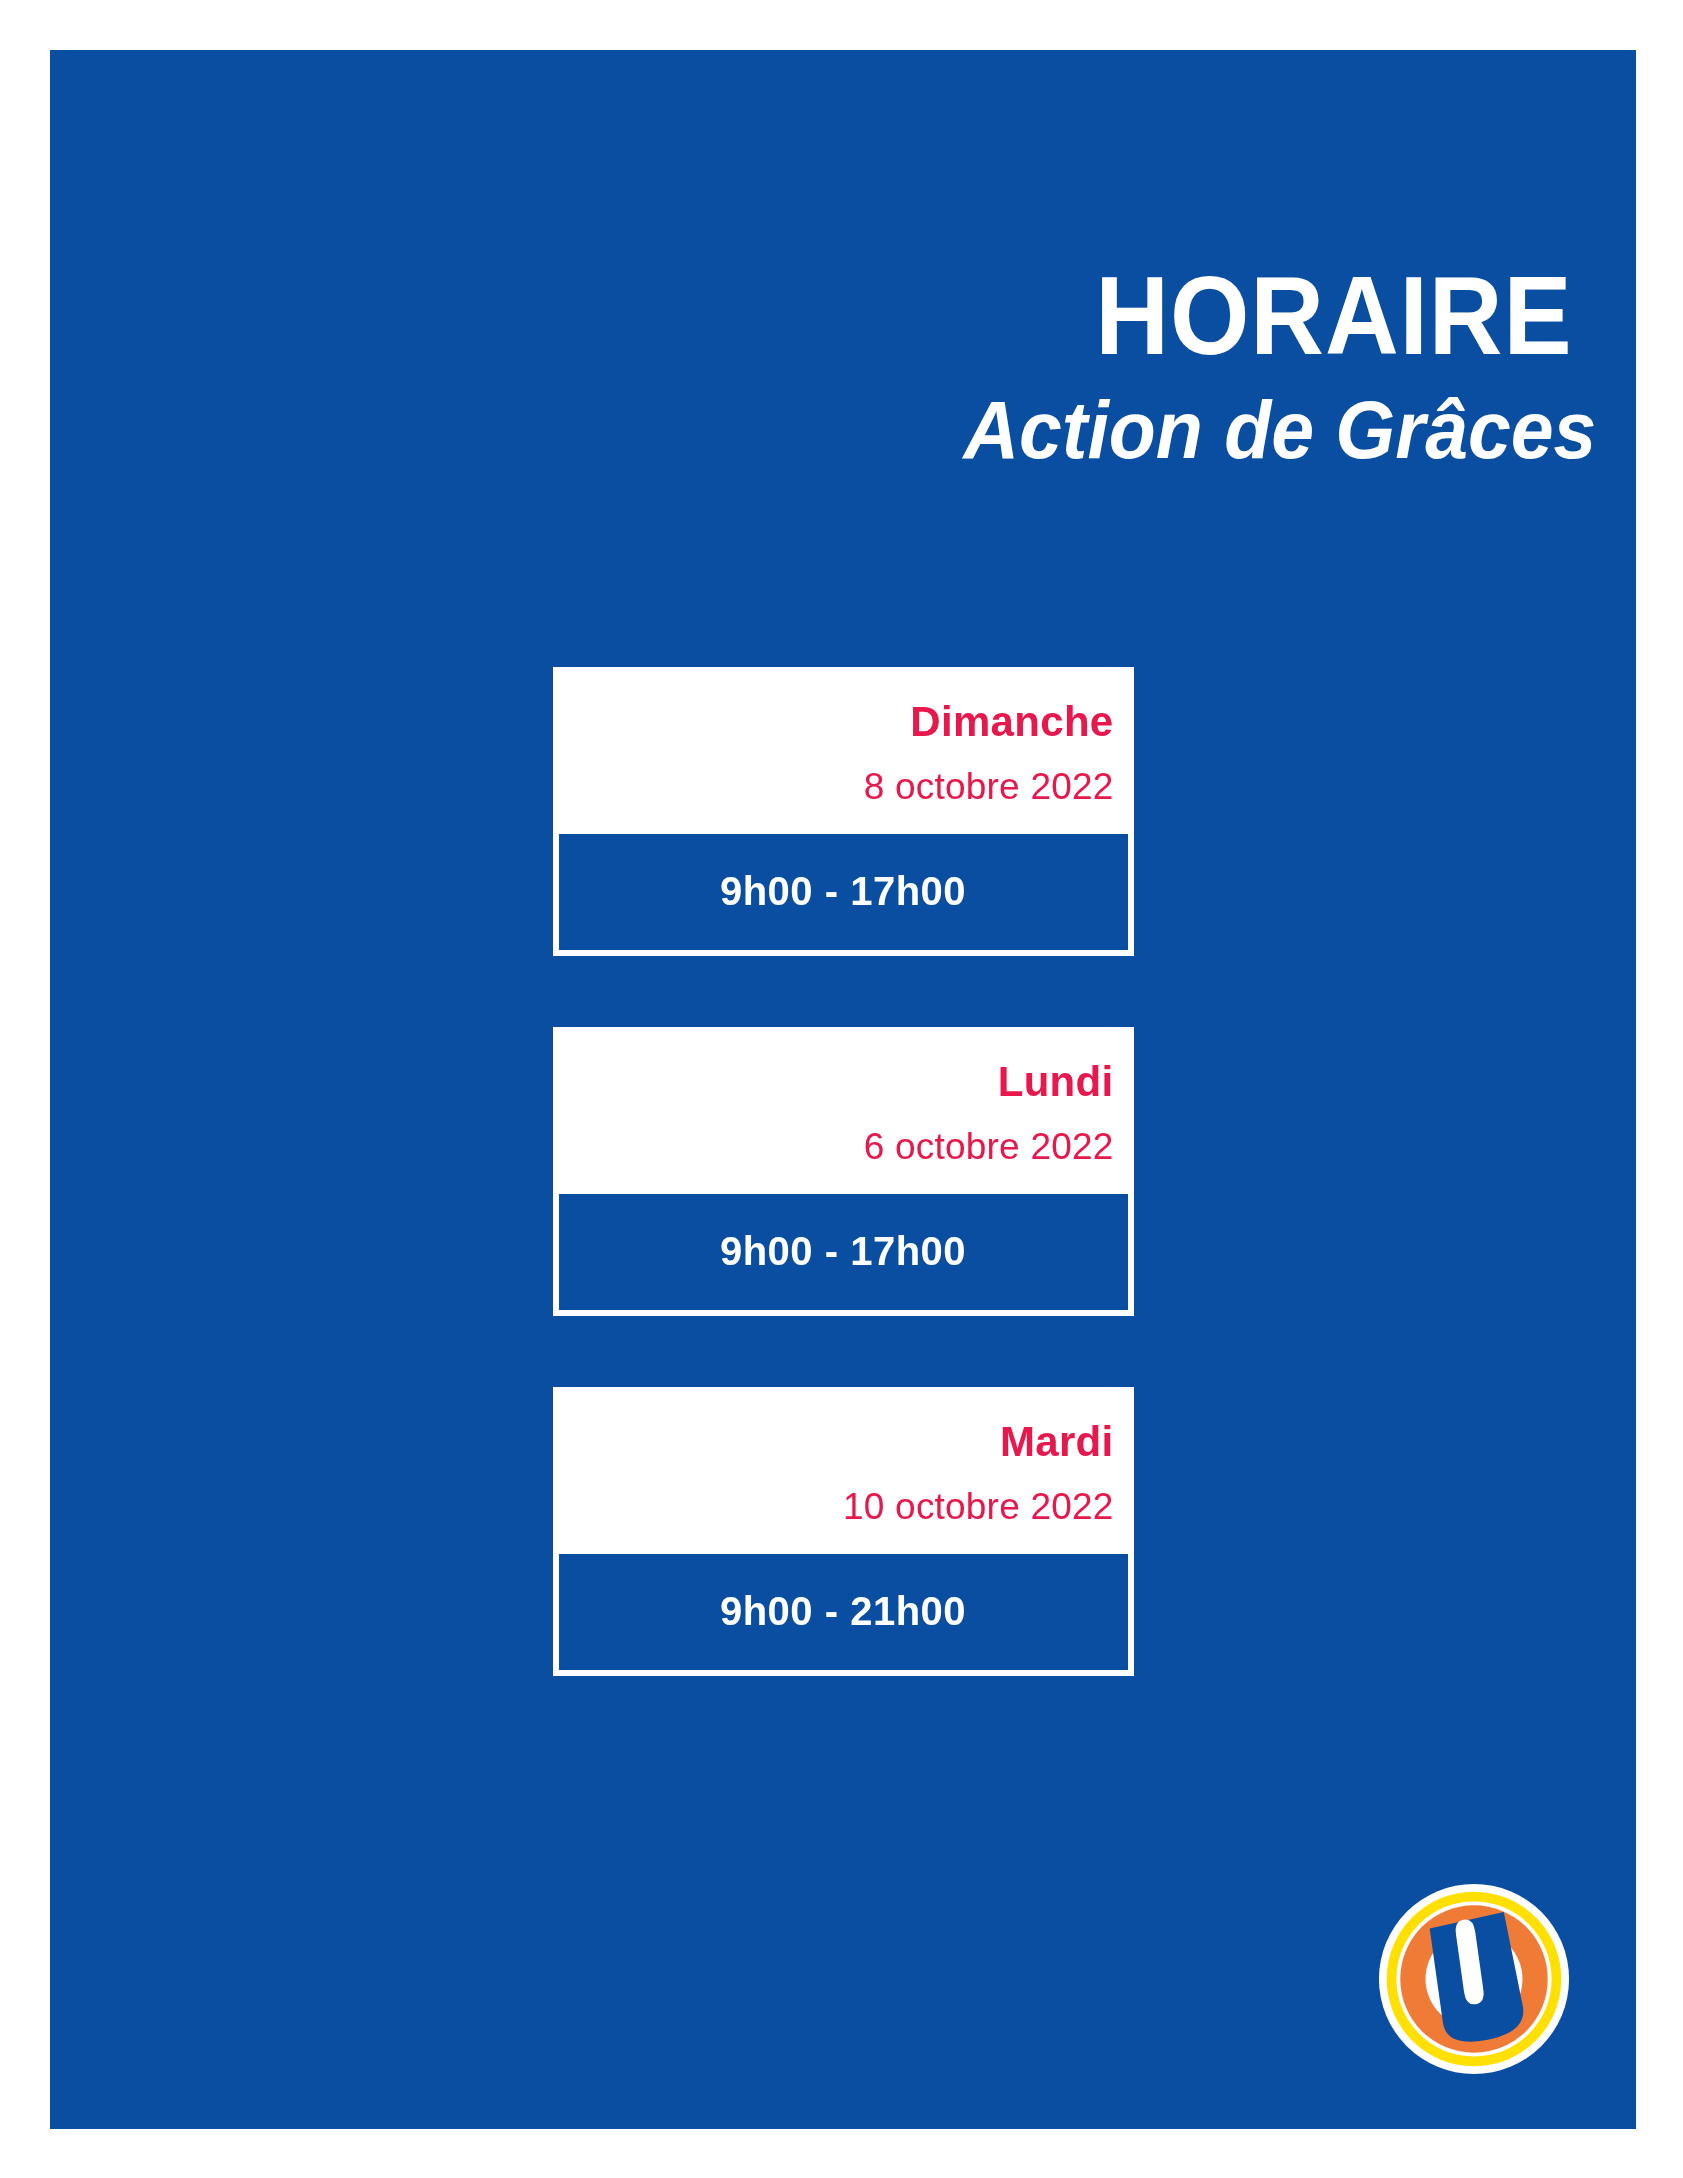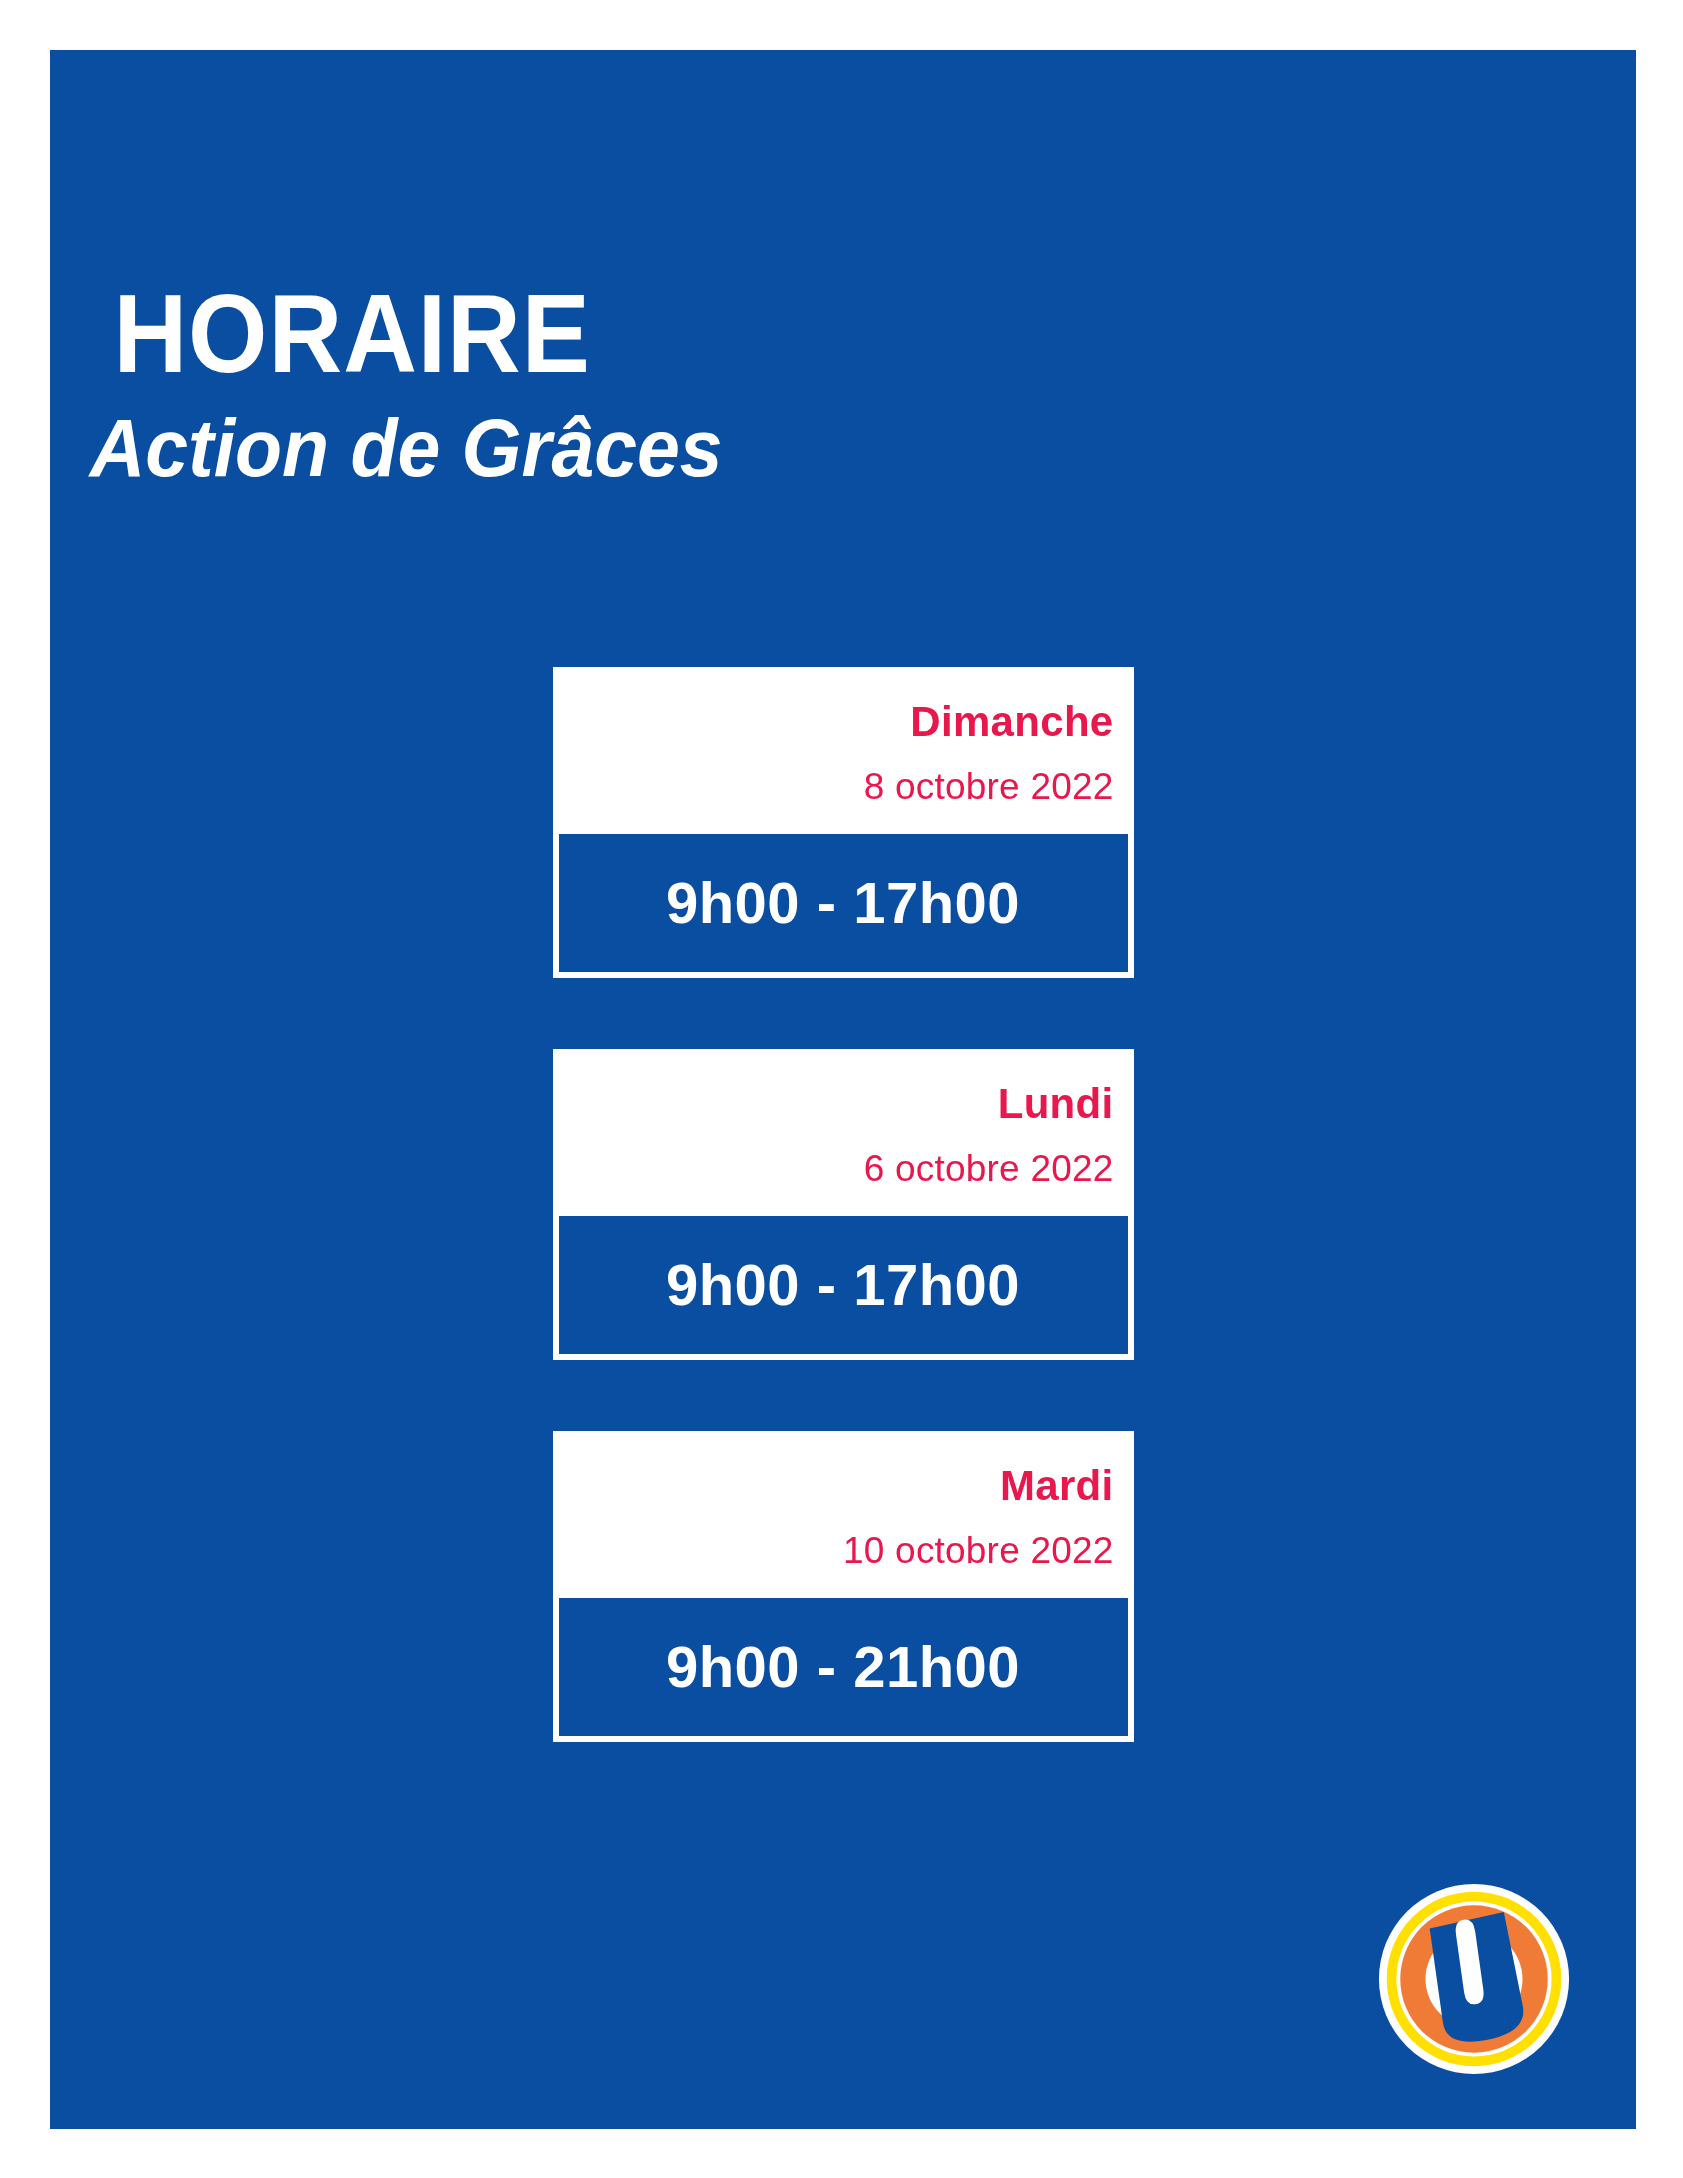--- a/index.html
+++ b/index.html
@@ -21,23 +21,23 @@
     width: 1586px;
     height: 2079px;
     background: #0A4EA2;
     overflow: hidden;
   }
 
   
   .header {
     position: absolute;
     left: 0;
-    top: 229px;
+    top: 211px;
     width: 100%;
-    text-align: left;
+    text-align: right;
   }
   .title-main {
     display: block;
     color: #ffffff;
     font-family: "Liberation Sans Narrow", "Liberation Sans", sans-serif;
     font-size: 111px;
     font-weight: bold;
     letter-spacing: 1px;
     line-height: 1.0;
     transform: scaleX(0.92);
@@ -97,21 +97,21 @@
     font-weight: normal;
     line-height: 1.1;
     margin-top: 22px;
     letter-spacing: 0.2px;
   }
 
   .card-hours {
     background: #0A4EA2;
     color: #ffffff;
     text-align: center;
-    font-size: 58px;
+    font-size: 40px;
     font-weight: bold;
     letter-spacing: 0.5px;
     padding: 35px 10px 36px 10px;
     box-sizing: border-box;
   }
 
   
   .logo {
     position: absolute;
     left: 1327px;

